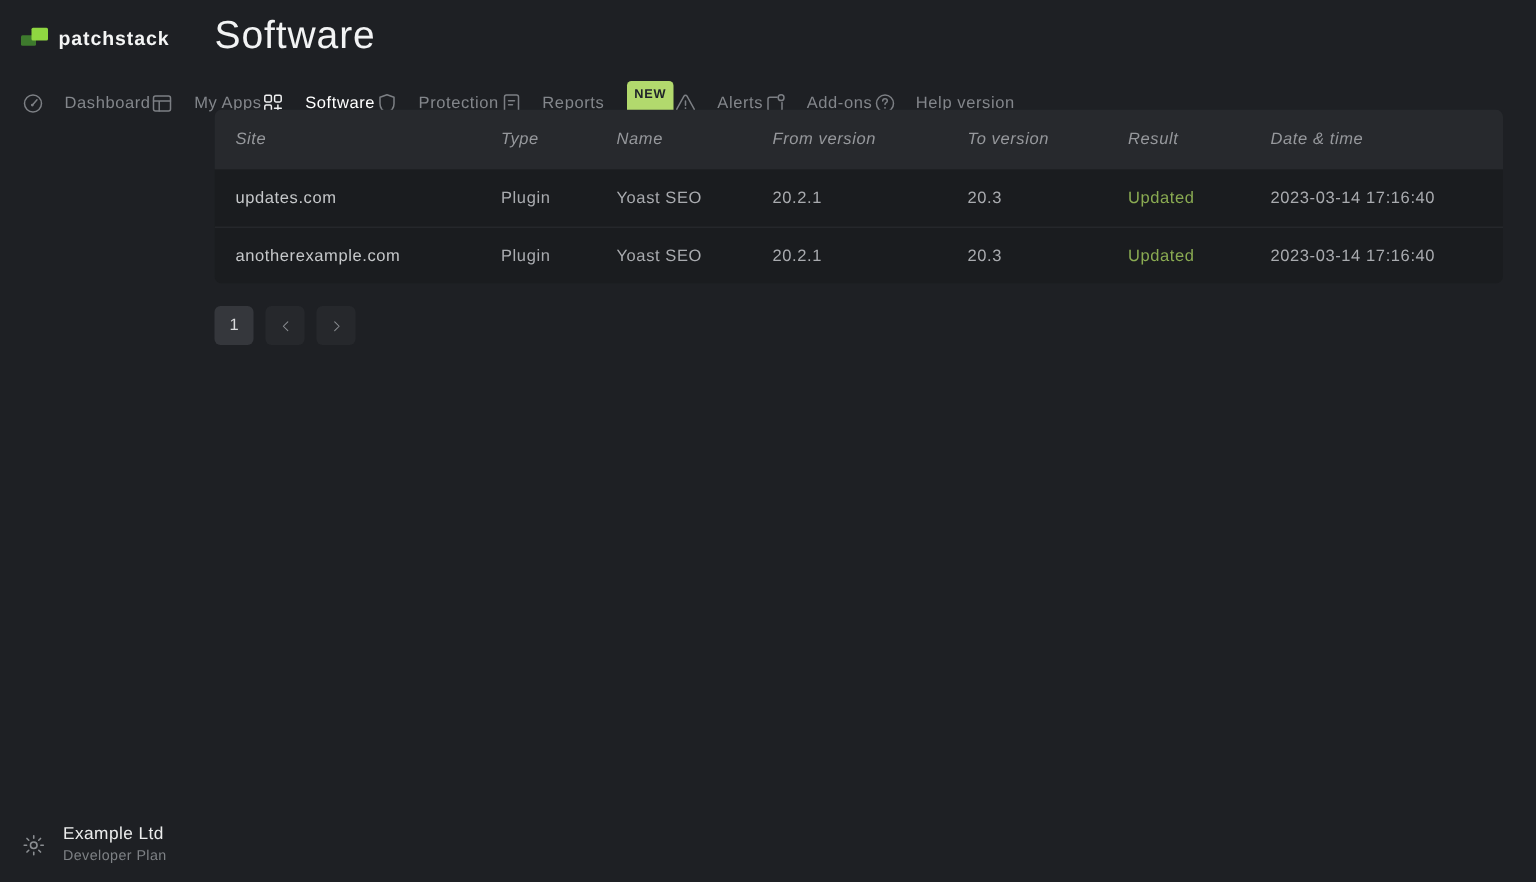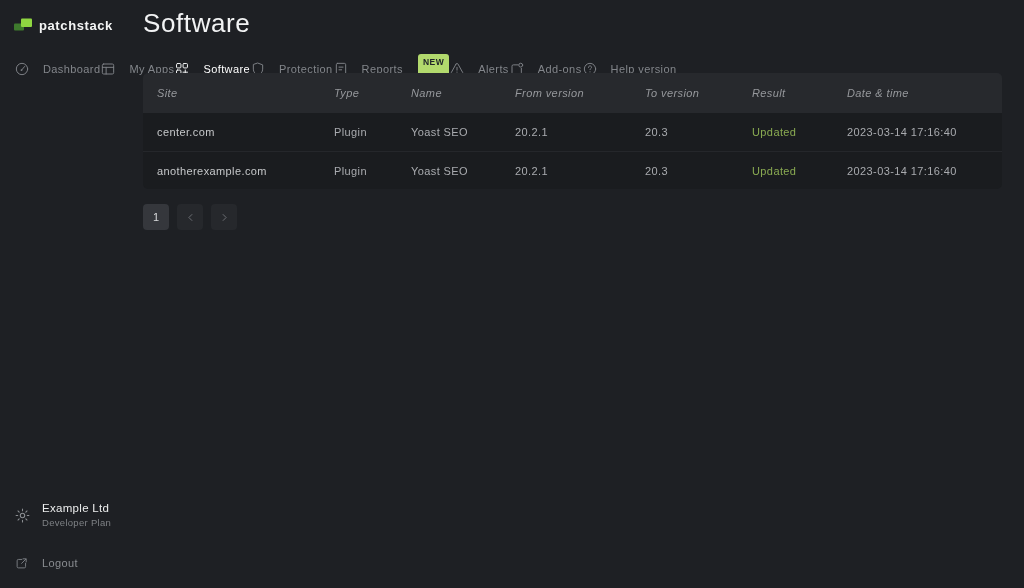--- a/index.html
+++ b/index.html
@@ -195,51 +195,41 @@
           <svg viewBox="0 0 24 24" width="17" height="17" fill="none" stroke="currentColor" stroke-width="1.5" stroke-linecap="round" stroke-linejoin="round">
             <circle cx="12" cy="12" r="3.1"></circle>
             <path d="M12 3v2.3M12 18.7V21M3 12h2.3M18.7 12H21M5.6 5.6l1.7 1.7M16.7 16.7l1.7 1.7M18.4 5.6l-1.7 1.7M7.3 16.7l-1.7 1.7"></path>
           </svg>
         </span>
       <span>
         <div class="org-name">Example Ltd</div>
         <div class="org-plan">Developer Plan</div>
       </span>
     </div>
-    <div class="logout-row">
-      <span class="ni-icon">
-          <svg viewBox="0 0 24 24" width="15" height="15" fill="none" stroke="currentColor" stroke-width="1.5" stroke-linecap="round" stroke-linejoin="round">
-            <path d="M12.5 5.5H7a2 2 0 0 0-2 2V17a2 2 0 0 0 2 2h9.5a2 2 0 0 0 2-2v-5.5"></path>
-            <path d="M14.5 4.5H19.5V9.5"></path>
-            <path d="M19 5l-6.8 6.8"></path>
-          </svg>
-        </span>
-      <span>Logout</span>
-    </div>
   </div>
 </div>
 
 <div class="main">
   <h1 class="page-title">Software</h1>
 
 
   <div class="table">
     <div class="tr thead">
       <span class="th">Site</span>
       <span class="th">Type</span>
       <span class="th">Name</span>
       <span class="th">From version</span>
       <span class="th">To version</span>
       <span class="th">Result</span>
       <span class="th">Date &amp; time</span>
     </div>
     <div>
 
         <div class="tr row">
-          <span class="td site">center.com</span>
+          <span class="td site">updates.com</span>
           <span class="td">Plugin</span>
           <span class="td">Yoast SEO</span>
           <span class="td">20.2.1</span>
           <span class="td">20.3</span>
           <span class="td status">Updated</span>
           <span class="td">2023-03-14 17:16:40</span>
         </div>
 
         <div class="tr row">
           <span class="td site">anotherexample.com</span>

